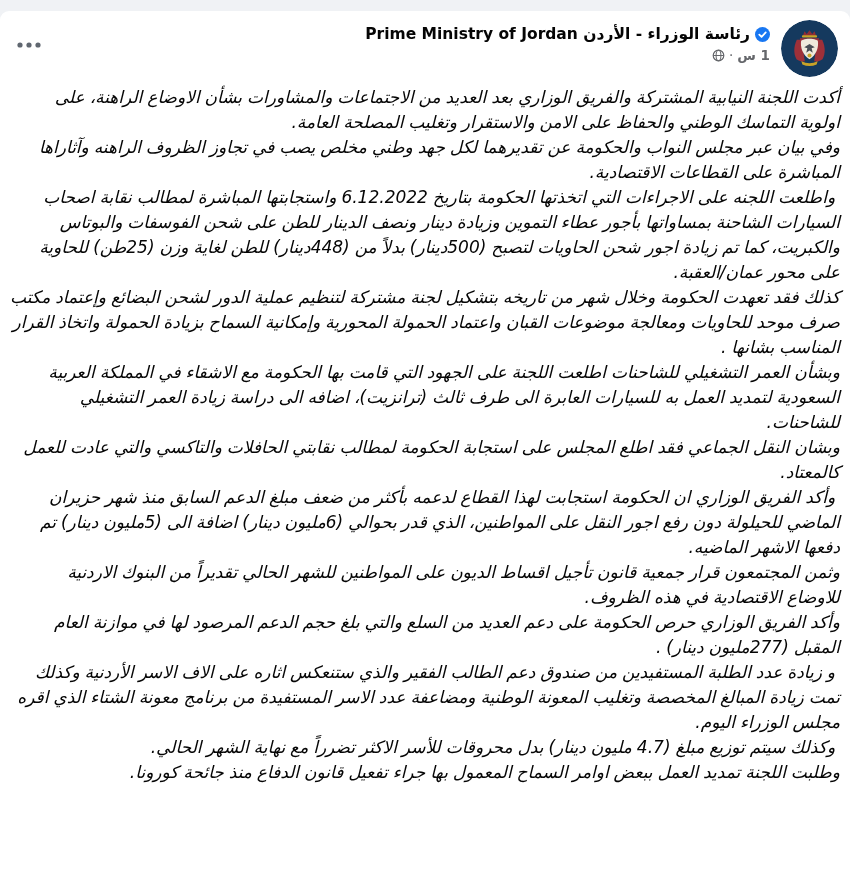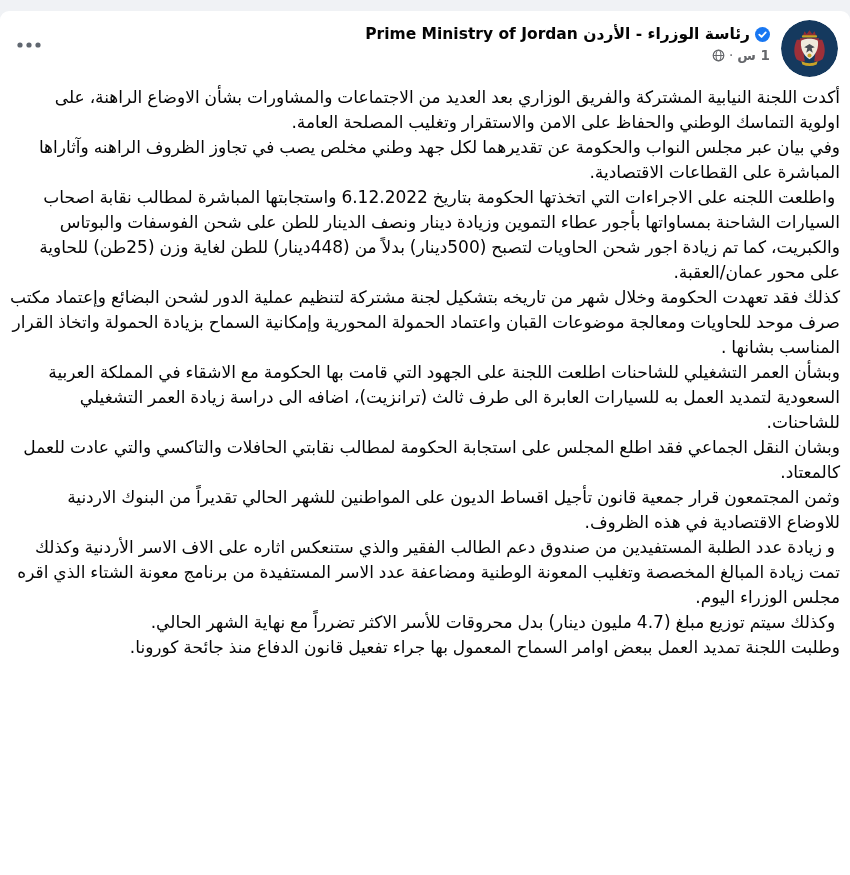--- a/index.html
+++ b/index.html
@@ -64,20 +64,21 @@
     text-align:right;
     padding:8px 10px 0 10px;
     font-size:17px;
     line-height:25px;
     color:#050505;
   }
   .post-text p{
     margin:0;
     white-space:pre-wrap;
     word-spacing:-0.5px;
+    font-style:italic;
   }
   
   .bottom-strip{
     position:absolute;left:0;right:0;bottom:0;height:8px;
     background:linear-gradient(#ffffff,#e3e5e9);
   }
 </style>
 </head>
 <body>
 
@@ -134,21 +135,23 @@
 
     </header>
 
     <div class="post-text">
       <p>أكدت اللجنة النيابية المشتركة والفريق الوزاري بعد العديد من الاجتماعات والمشاورات بشأن الاوضاع الراهنة، على اولوية التماسك الوطني والحفاظ على الامن والاستقرار وتغليب المصلحة العامة.</p>
       <p>وفي بيان عبر مجلس النواب والحكومة عن تقديرهما لكل جهد وطني مخلص يصب في تجاوز الظروف الراهنه وآثاراها المباشرة على القطاعات الاقتصادية.</p>
       <p> واطلعت اللجنه على الاجراءات التي اتخذتها الحكومة بتاريخ 6.12.2022 واستجابتها المباشرة لمطالب نقابة اصحاب السيارات الشاحنة بمساواتها بأجور عطاء التموين وزيادة دينار ونصف الدينار للطن على شحن الفوسفات والبوتاس والكبريت، كما تم زيادة اجور شحن الحاويات لتصبح (500دينار) بدلاً من (448دينار) للطن لغاية وزن (25طن) للحاوية على محور عمان/العقبة.</p>
       <p>كذلك فقد تعهدت الحكومة وخلال شهر من تاريخه بتشكيل لجنة مشتركة لتنظيم عملية الدور لشحن البضائع وإعتماد مكتب صرف موحد للحاويات ومعالجة موضوعات القبان واعتماد الحمولة المحورية وإمكانية السماح بزيادة الحمولة واتخاذ القرار المناسب بشانها .</p>
       <p>وبشأن العمر التشغيلي للشاحنات اطلعت اللجنة على الجهود التي قامت بها الحكومة مع الاشقاء في المملكة العربية السعودية لتمديد العمل به للسيارات العابرة الى طرف ثالث (ترانزيت)، اضافه الى دراسة زيادة العمر التشغيلي للشاحنات.</p>
       <p>وبشان النقل الجماعي فقد اطلع المجلس على استجابة الحكومة لمطالب نقابتي الحافلات والتاكسي والتي عادت للعمل كالمعتاد.</p>
+      <p> وأكد الفريق الوزاري ان الحكومة استجابت لهذا القطاع لدعمه بأكثر من ضعف مبلغ الدعم السابق منذ شهر حزيران الماضي للحيلولة دون رفع اجور النقل على المواطنين، الذي قدر بحوالي (6مليون دينار) اضافة الى (5مليون دينار) تم دفعها الاشهر الماضيه.</p>
       <p>وثمن المجتمعون قرار جمعية قانون تأجيل اقساط الديون على المواطنين للشهر الحالي تقديراً من البنوك الاردنية للاوضاع الاقتصادية في هذه الظروف.</p>
+      <p>وأكد الفريق الوزاري حرص الحكومة على دعم العديد من السلع والتي بلغ حجم الدعم المرصود لها في موازنة العام المقبل (277مليون دينار) .</p>
       <p> و زيادة عدد الطلبة المستفيدين من صندوق دعم الطالب الفقير والذي ستنعكس اثاره على الاف الاسر الأردنية وكذلك تمت زيادة المبالغ المخصصة وتغليب المعونة الوطنية ومضاعفة عدد الاسر المستفيدة من برنامج معونة الشتاء الذي اقره مجلس الوزراء اليوم.</p>
       <p> وكذلك سيتم توزيع مبلغ (4.7 مليون دينار) بدل محروقات للأسر الاكثر تضرراً مع نهاية الشهر الحالي.</p>
       <p>وطلبت اللجنة تمديد العمل ببعض اوامر السماح المعمول بها جراء تفعيل قانون الدفاع منذ جائحة كورونا.</p>
     </div>
 
     <div class="bottom-strip"></div>
 
   </article>
 </div>
 

